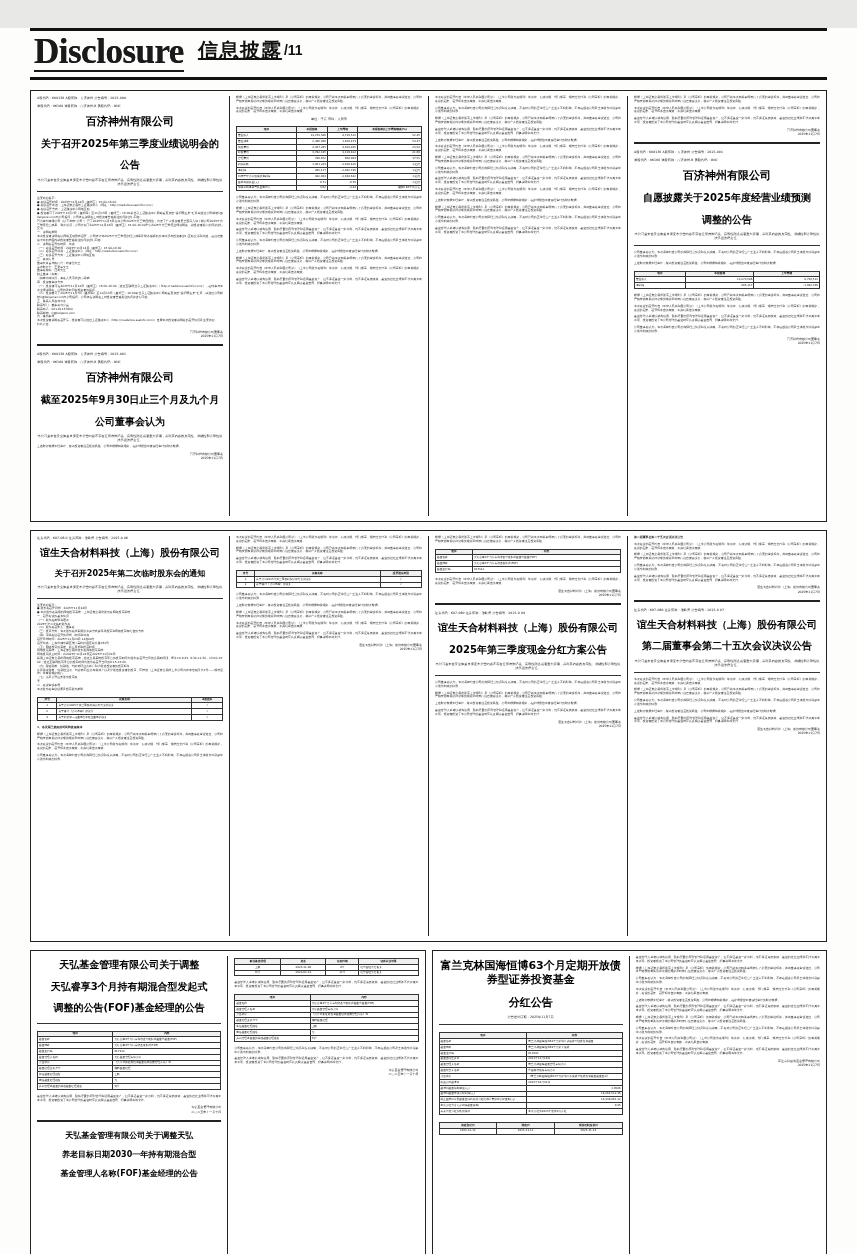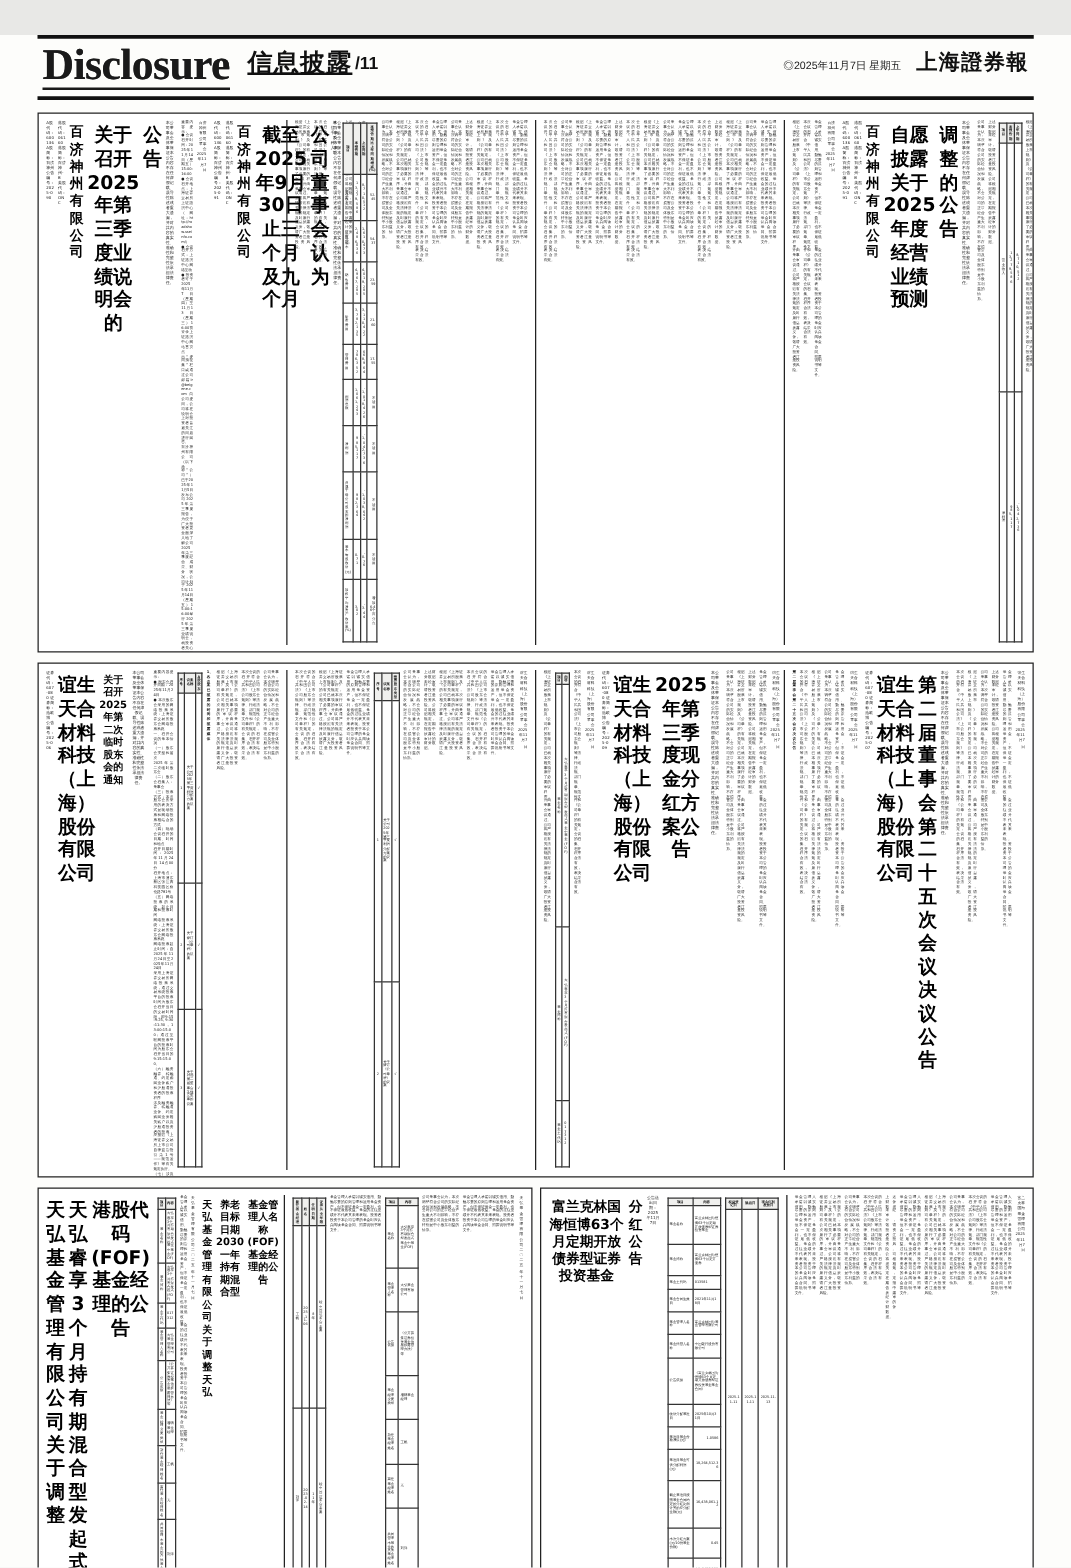--- a/index.html
+++ b/index.html
@@ -90,21 +90,21 @@
     background: #fff;
     margin-bottom: 8px;
     padding: 5px 6px;
     display: flex;
     gap: 6px;
   }
   .col {
     flex: 1 1 0;
     min-width: 0;
     display: flex;
-    flex-direction: row;
+    flex-direction: column;
     gap: 3px;
   }
   .vline { width:1px; background:#222; flex: 0 0 1px; }
 
   
   .tiny {
     font-size: 2.9px;
     line-height: 1.32;
     text-align: justify;
     color: #222;
@@ -122,21 +122,21 @@
   }
   .headline {
     text-align: center;
     font-family: "DejaVu Sans", sans-serif;
     font-weight: bold;
     color: #000;
     line-height: 1.25;
     margin: 3px 0 3px 0;
   }
   .h-lg { font-size: 11px; }
-  .h-md { font-size: 15px; }
+  .h-md { font-size: 10px; }
   .h-sm { font-size: 8px; }
   .rule { height:1px; background:#333; margin:2px 0; }
   .rule-thick { height:2px; background:#222; margin:3px 0; }
   .sign {
     font-size: 3px;
     text-align: right;
     font-family: "DejaVu Sans", sans-serif;
     color:#222;
     line-height:1.4;
   }
@@ -173,24 +173,20 @@
 </head>
 <body>
 
 <div class="page">
 
   <div class="masthead">
     <div class="masthead-inner">
       <div class="disclosure-word">Disclosure</div>
       <div class="cn-title">信息披露</div>
       <div class="cn-page">/11</div>
-      <div class="masthead-right">
-        <div class="date-line">◎2025年11月7日 星期五</div>
-        <div class="paper-name">上海證券報</div>
-      </div>
     </div>
   </div>
 
   <div class="board">
 
     <div class="block clip" style="height:432px">
 
       <div class="col">
         <div class="code-line">A股代码：600136   A股简称：百济神州   公告编号：2025-090</div>
         <div class="code-line">港股代码：06160   港股简称：百济神州-B   美股代码：ONC</div>
@@ -563,21 +559,21 @@
 2025年11月7日</div>
       </div>
     </div>
 
     <div class="block-row">
 
       <div class="block clip" style="flex:1 1 0; height:330px">
         <div class="col">
           <div class="headline h-md">天弘基金管理有限公司关于调整</div>
           <div class="headline h-md">天弘睿享3个月持有期混合型发起式</div>
-          <div class="headline h-md">港股代码(FOF)基金经理的公告</div>
+          <div class="headline h-md">调整的公告(FOF)基金经理的公告</div>
           <div class="rule"></div>
           <table class="mini">
             <thead>
               <tr>
                 <th>项目</th>
                 <th>内容</th>
               </tr>
             </thead>
             <tbody>
               <tr>

